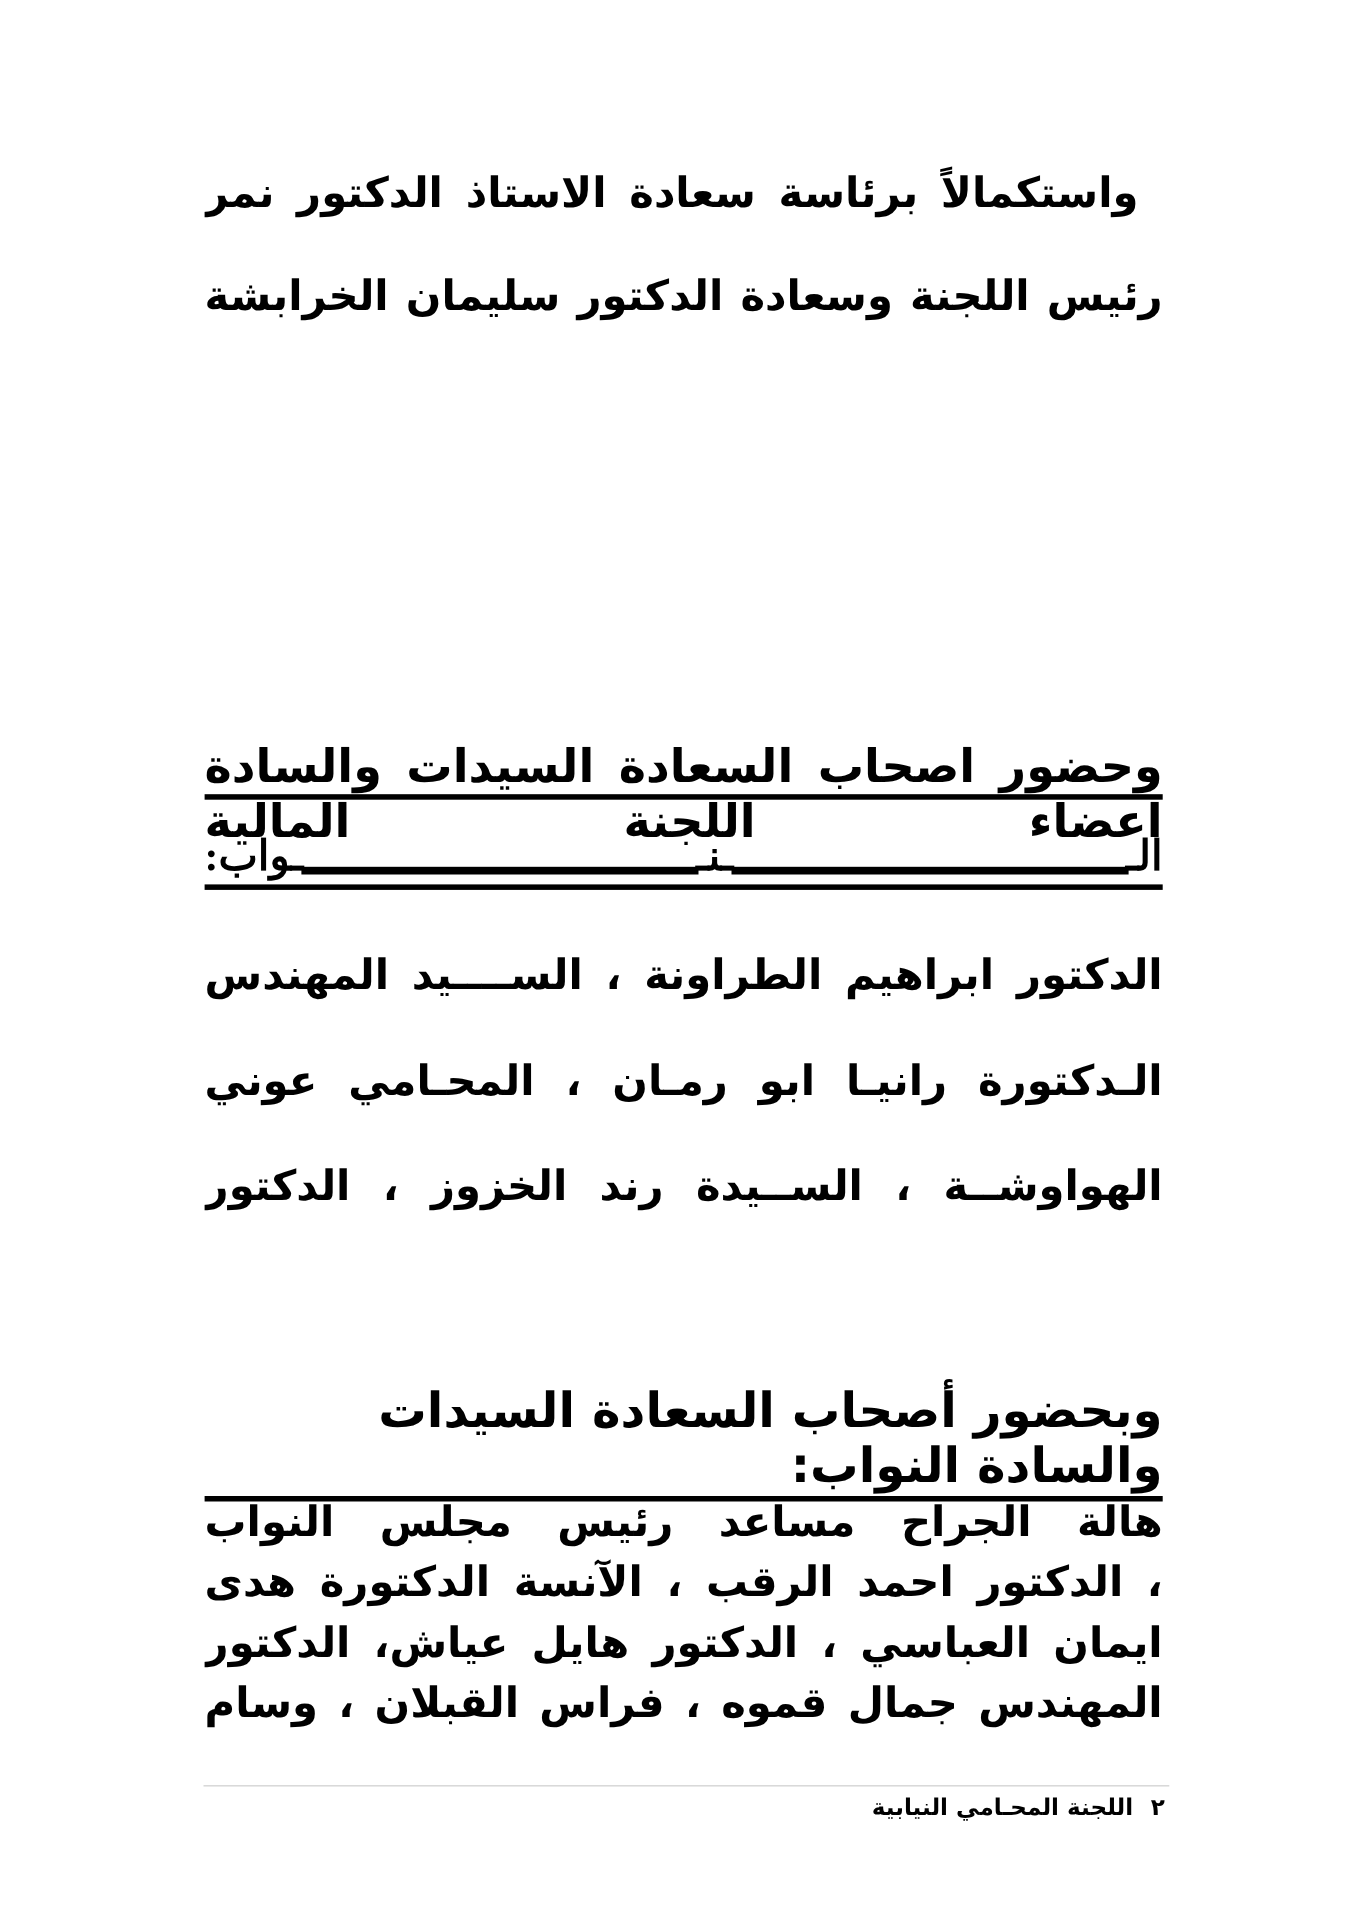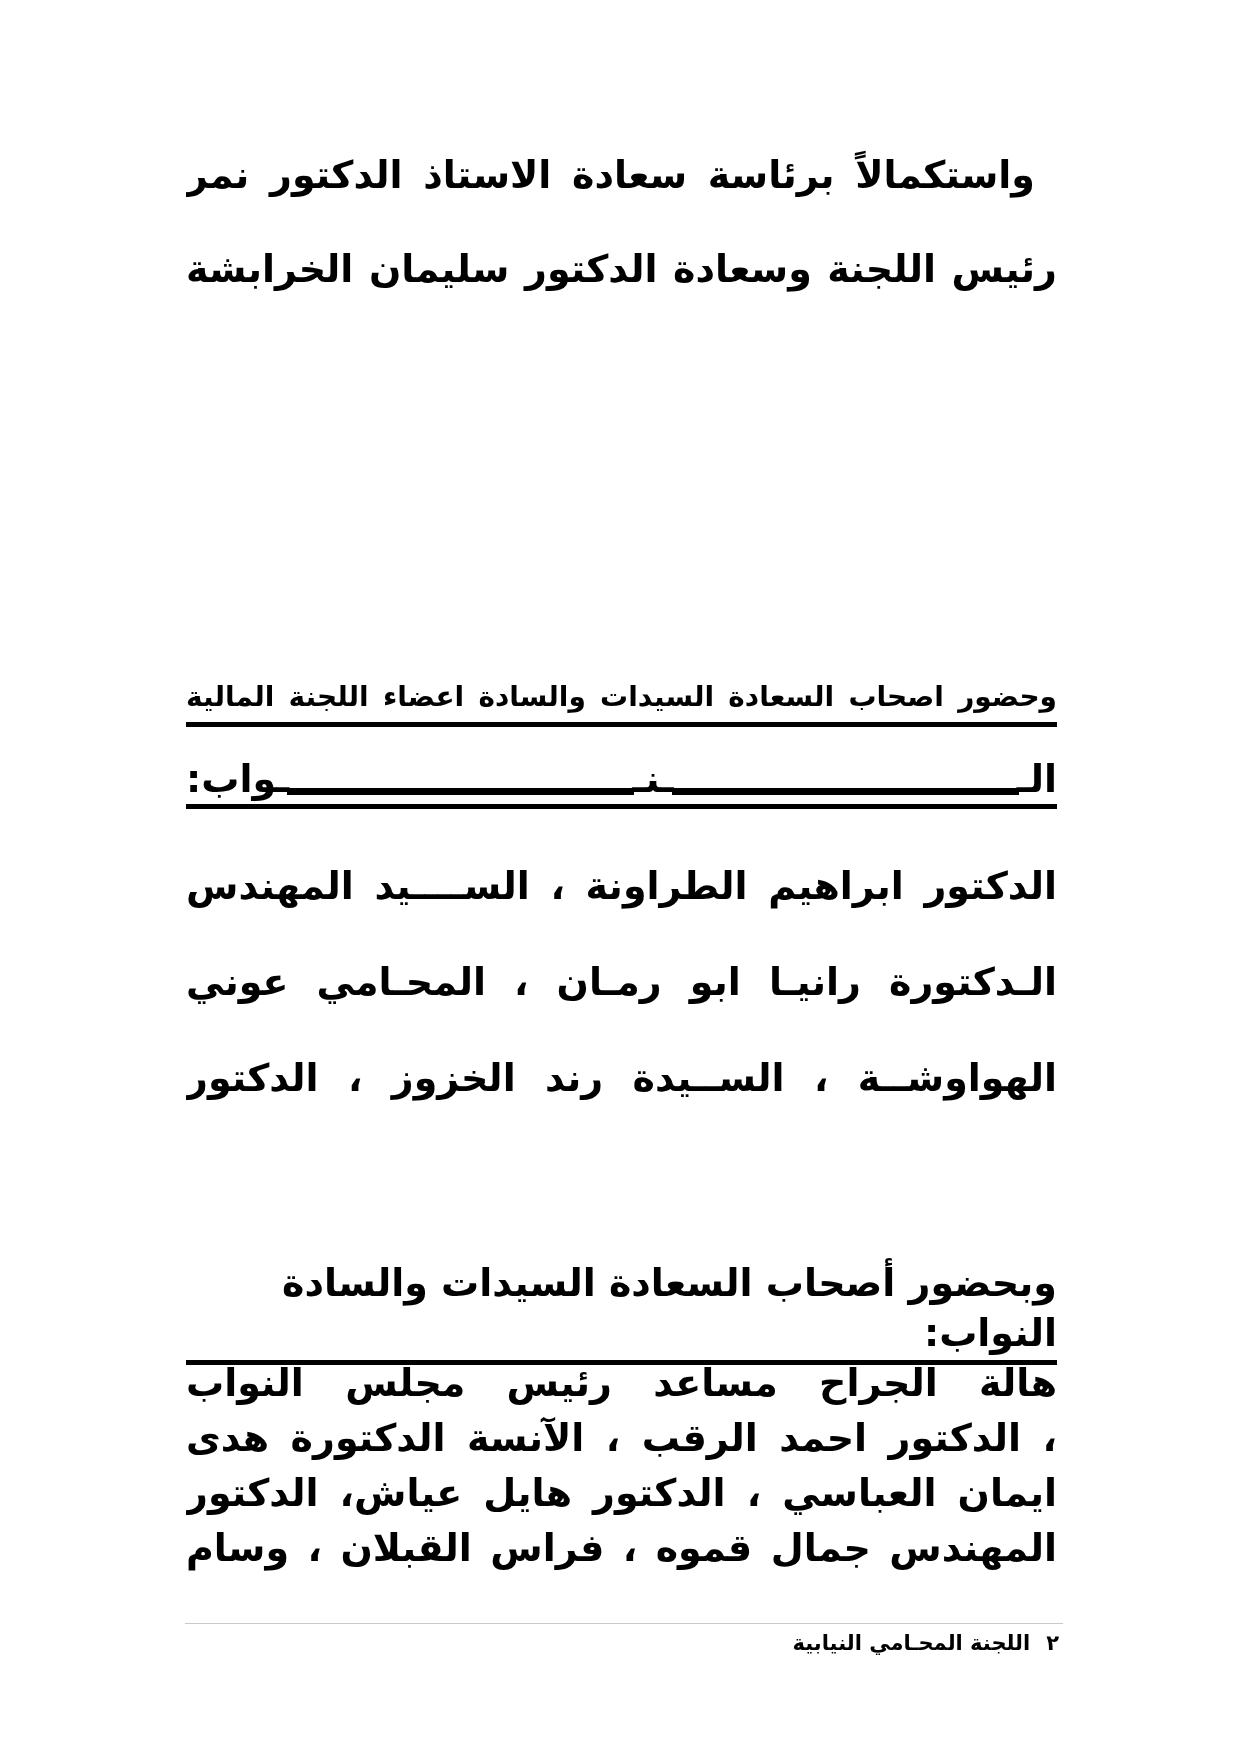--- a/index.html
+++ b/index.html
@@ -17,39 +17,39 @@
   
   .ln{overflow:hidden;}
   .jl{text-align:justify;text-align-last:justify;}
   .rl{text-align:right;}
   
   .p1{top:128px;font-size:38px;}
   .p1 .ln{height:94px;line-height:94px;}
   .p1 .indent{text-indent:22px;}
   
   .h1a{
-    top:672px;font-size:28px;height:50px;line-height:50px;
+    top:672px;font-size:42px;height:50px;line-height:50px;
     border-bottom:5px solid #000;
   }
   
   .h1b{
     top:754px;font-size:38px;height:50px;line-height:50px;
     border-bottom:5px solid #000;
     display:flex;flex-direction:row;align-items:stretch;
   }
-  .h1b .seg{flex:0 0 auto;}
+  .h1b .seg{flex:0 0 auto;font-family:Liberation Serif, serif;}
   .kashida{flex:1 1 auto;position:relative;}
   .kashida::after{
     content:"";position:absolute;left:-2px;right:-2px;bottom:9px;height:7px;background:#000;
   }
   
   .p2{top:838px;font-size:38px;}
   .p2 .ln{height:96px;line-height:96px;}
   
-  .h2{top:1258px;font-size:38px;line-height:50px;}
+  .h2{top:1258px;font-size:44px;line-height:50px;}
   .h2 .u{display:inline-block;border-bottom:5px solid #000;padding-bottom:2px;}
   
   .p3{top:1356px;font-size:38px;}
   .p3 .ln{height:55px;line-height:55px;}
   
   .footer-divider{position:absolute;left:185px;top:1623px;width:878px;height:1px;background:#c9c9c9;}
   .footer{
     position:absolute;right:182px;top:1627px;
     font-size:21px;line-height:32px;
     display:flex;flex-direction:row;gap:16px;direction:rtl;

